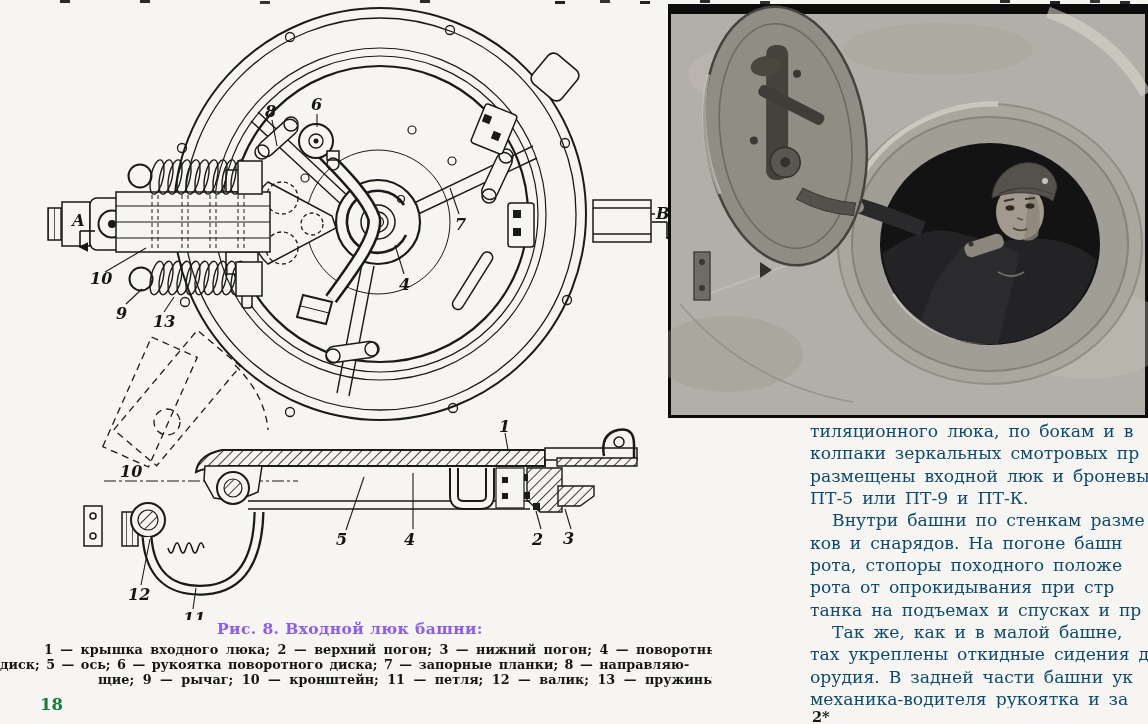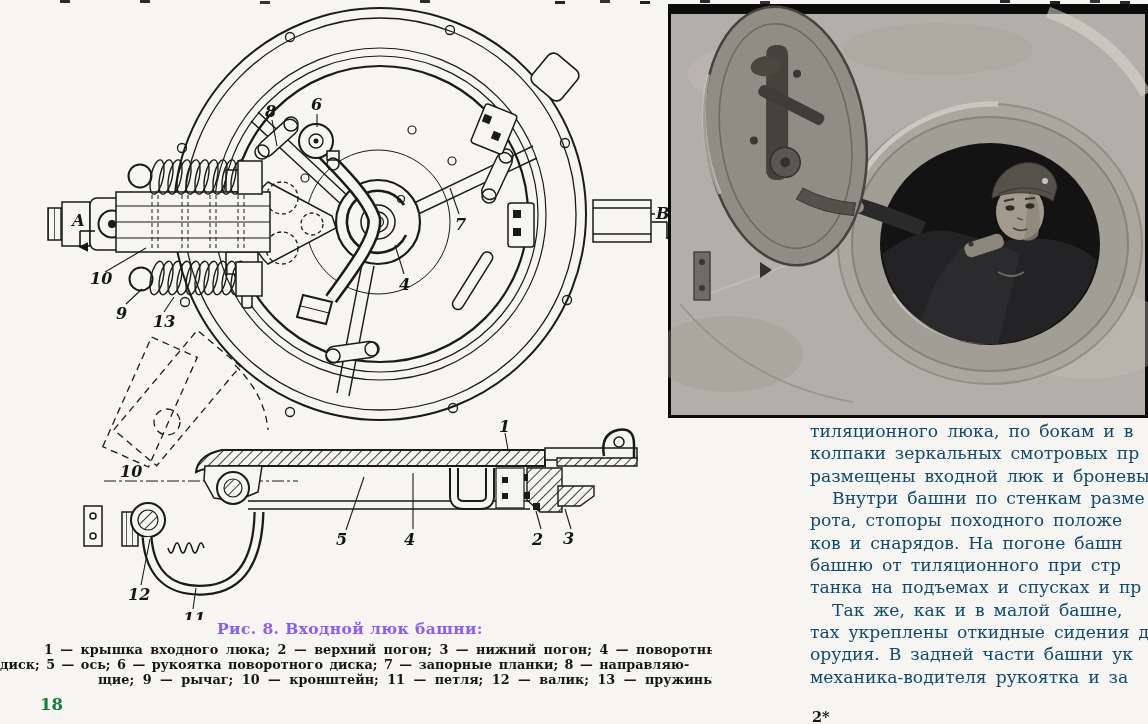--- a/index.html
+++ b/index.html
@@ -381,24 +381,25 @@
     <div class="l1">1 — крышка входного люка;  2 — верхний погон;  3 — нижний погон;  4 — поворотный</div>
     <div class="l2">диск;  5 — ось;  6 — рукоятка поворотного диска;  7 — запорные планки;  8 — направляю-</div>
     <div class="l3">щие;  9 — рычаг;  10 — кронштейн;  11 — петля;  12 — валик;  13 — пружины.</div>
   </div>
   <div class="pagenum">18</div>
 
   <div class="rightcol">
     <div>тиляционного люка, по бокам и в</div>
     <div>колпаки зеркальных смотровых пр</div>
     <div>размещены входной люк и броневы</div>
+    <div>ПТ-5 или ПТ-9 и ПТ-К.</div>
     <div class="indent">Внутри башни по стенкам разме</div>
+    <div>ков и снарядов. На погоне башн</div>
     <div>рота, стопоры походного положе</div>
-    <div>ков и снарядов. На погоне башн</div>
-    <div>башню от тиляционного при стр</div>
+    <div>рота от опрокидывания при стр</div>
     <div>танка на подъемах и спусках и пр</div>
     <div class="indent">Так же, как и в малой башне,</div>
     <div>тах укреплены откидные сидения д</div>
     <div>орудия. В задней части башни ук</div>
     <div>механика-водителя рукоятка и за</div>
   </div>
   <div class="sig">2*</div>
 
 </div>
 

